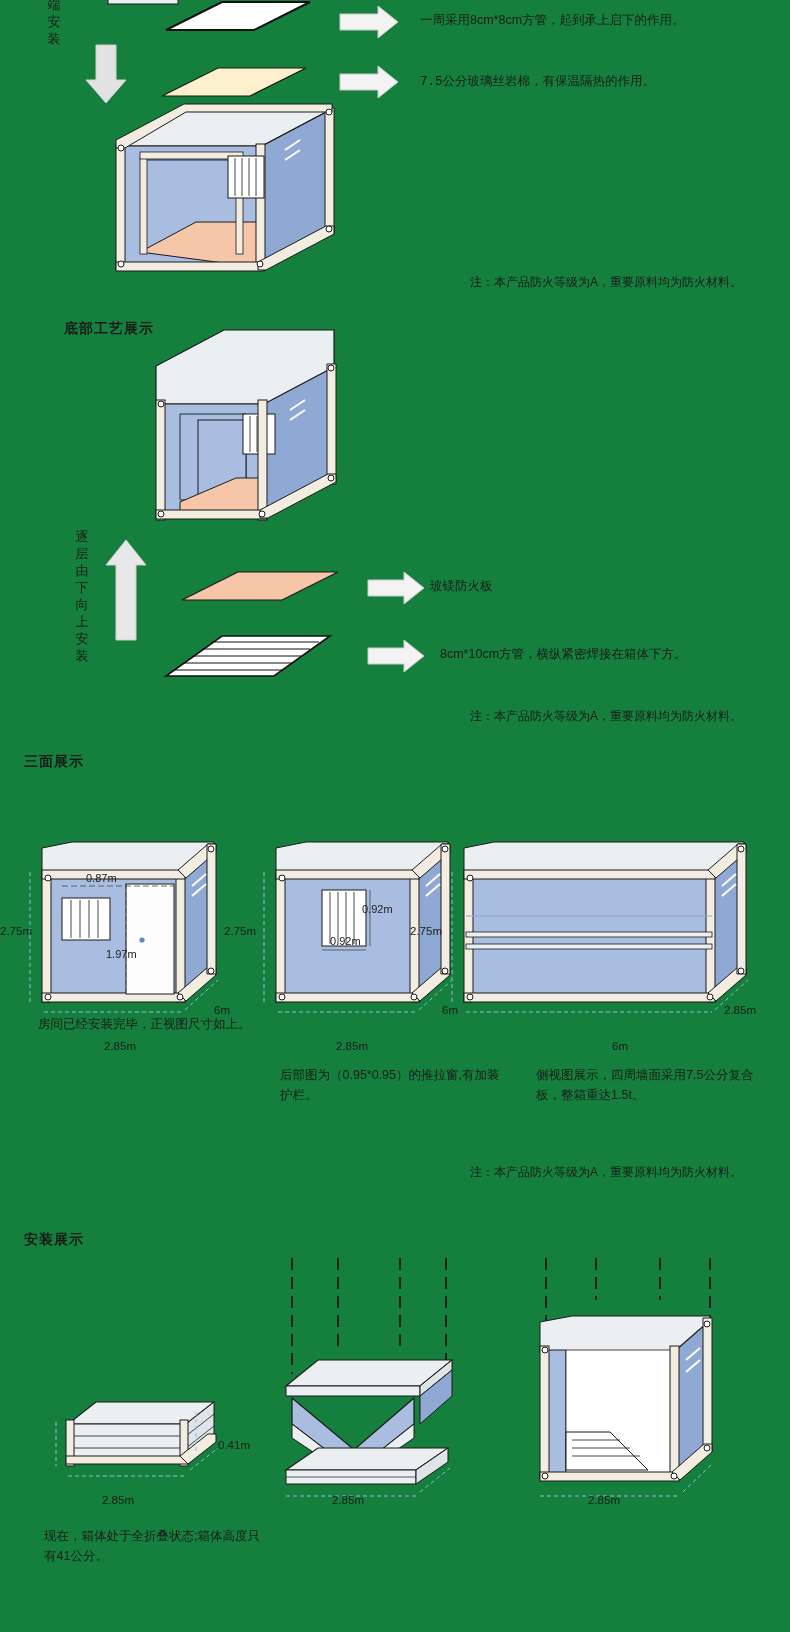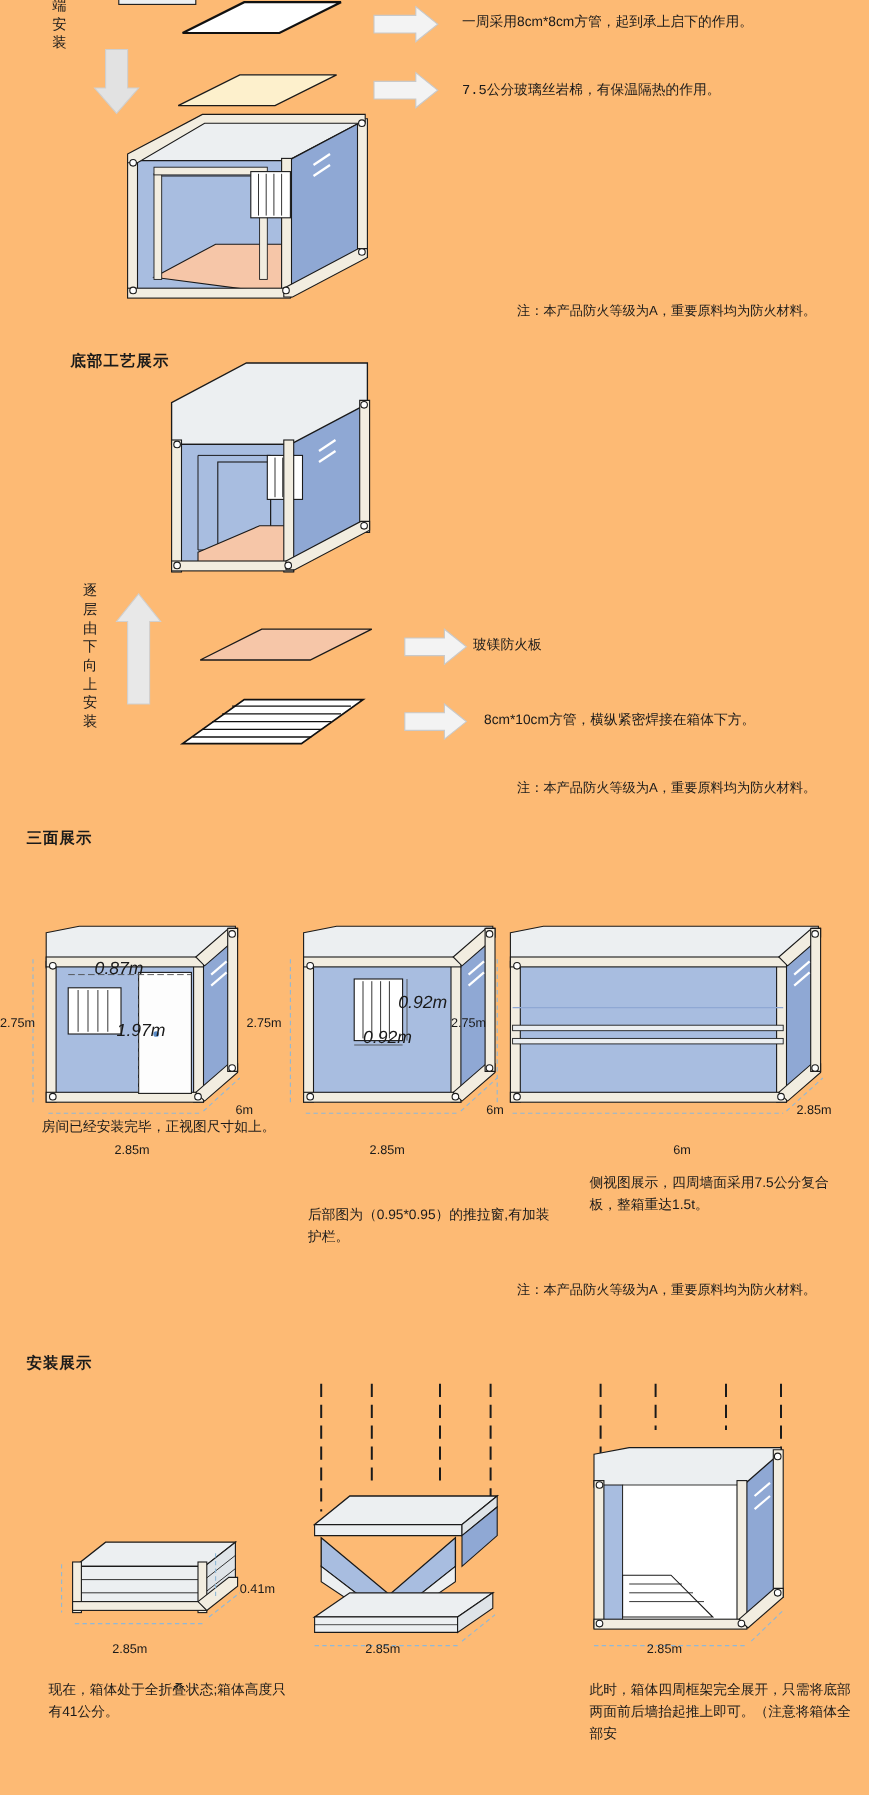--- a/index.html
+++ b/index.html
@@ -6,21 +6,21 @@
   html, body {
     margin: 0; padding: 0;
     background: #ffffff;
     font-family: "Liberation Sans", sans-serif;
   }
   .page {
     position: relative;
     width: 790px;
     height: 1632px;
     overflow: hidden;
-    background: #fdba74;
+    background: #15803d;
   }
   .sec-title {
     position: absolute;
     font-size: 14px;
     font-weight: bold;
     color: #1a1a1a;
     letter-spacing: 1px;
   }
   .vtext {
     position: absolute;
@@ -41,23 +41,22 @@
     color: #1a1a1a;
     line-height: 20px;
   }
   .dim {
     position: absolute;
     font-size: 11.5px;
     color: #1a1a1a;
   }
   .dim-s {
     position: absolute;
-    font-size: 16px;
-    color: #1a1a1a;
-    font-style: italic;
+    font-size: 11px;
+    color: #1a1a1a;
   }
   .footnote {
     position: absolute;
     font-size: 12px;
     color: #1a1a1a;
   }
   svg { display: block; }
   .svg-layer { position: absolute; left: 0; top: 0; pointer-events: none; }
 </style>
 </head>
@@ -386,41 +385,40 @@
   <div class="note" style="left:430px; top:578px;">玻镁防火板</div>
   <div class="note" style="left:440px; top:646px;">8cm*10cm方管，横纵紧密焊接在箱体下方。</div>
   <div class="footnote" style="left:470px; top:708px;">注：本产品防火等级为A，重要原料均为防火材料。</div>
 
   <div class="sec-title" style="left:24px; top:753px;">三面展示</div>
 
   <div class="dim" style="left:0px; top:925px;">2.75m</div>
   <div class="dim" style="left:104px; top:1040px;">2.85m</div>
   <div class="dim" style="left:214px; top:1004px;">6m</div>
   <div class="dim-s" style="left:86px; top:872px;">0.87m</div>
-  <div class="dim-s" style="left:106px; top:929px;text-align:center;">1.97m</div>
+  <div class="dim-s" style="left:106px; top:948px;text-align:center;">1.97m</div>
   <div class="caption" style="left:38px; top:1014px; width:220px;">房间已经安装完毕，正视图尺寸如上。</div>
 
   <div class="dim" style="left:224px; top:925px;">2.75m</div>
   <div class="dim" style="left:336px; top:1040px;">2.85m</div>
   <div class="dim" style="left:442px; top:1004px;">6m</div>
   <div class="dim-s" style="left:362px; top:903px;">0.92m</div>
   <div class="dim-s" style="left:330px; top:935px;">0.92m</div>
-  <div class="caption" style="left:280px; top:1065px; width:230px;margin-top:29px;">后部图为（0.95*0.95）的推拉窗,有加装护栏。</div>
+  <div class="caption" style="left:280px; top:1065px; width:230px;">后部图为（0.95*0.95）的推拉窗,有加装护栏。</div>
 
   <div class="dim" style="left:410px; top:925px;">2.75m</div>
   <div class="dim" style="left:612px; top:1040px;">6m</div>
   <div class="dim" style="left:724px; top:1004px;">2.85m</div>
   <div class="caption" style="left:536px; top:1065px; width:230px;">侧视图展示，四周墙面采用7.5公分复合板，整箱重达1.5t。</div>
 
   <div class="footnote" style="left:470px; top:1164px;">注：本产品防火等级为A，重要原料均为防火材料。</div>
 
   <div class="sec-title" style="left:24px; top:1231px;">安装展示</div>
 
   <div class="dim" style="left:218px; top:1439px;">0.41m</div>
   <div class="dim" style="left:102px; top:1494px;">2.85m</div>
   <div class="caption" style="left:44px; top:1526px; width:220px;">现在，箱体处于全折叠状态;箱体高度只有41公分。</div>
 
   <div class="dim" style="left:332px; top:1494px;">2.85m</div>
 
   <div class="dim" style="left:588px; top:1494px;">2.85m</div>
-  <div class="caption" style="left:536px; top:1526px; width:240px;">此时，箱体四周框架完全展开，只需将底部两面前后墙抬起推上即可。（注意将箱体全部安</div>
 
 </div>
 
 </body></html>

